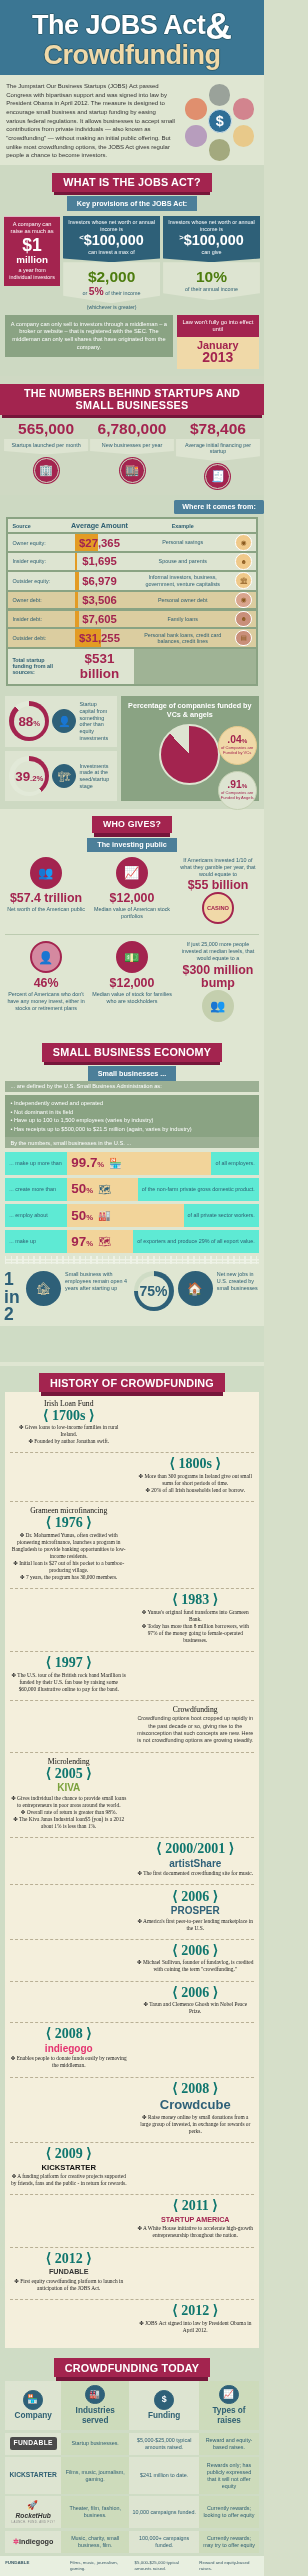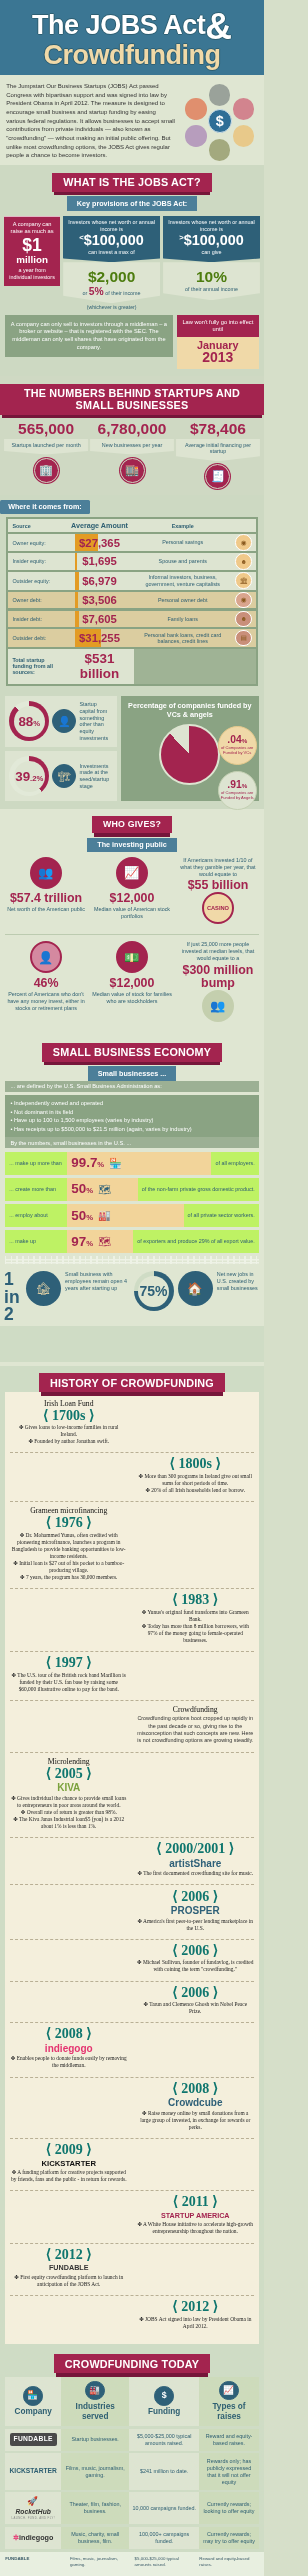--- a/index.html
+++ b/index.html
@@ -80,21 +80,21 @@
   .numcell .n { font-size:15.5px; font-weight:bold; color:#a3244f; line-height:1; }
   .numcell .lbl { display:block; background:#dde4d1; font-size:5.4px; line-height:1.25;
                   padding:3.1px 2.1px 6.2px; margin-top:2.1px;
                   clip-path:polygon(0 0,100% 0,100% 78%,50% 100%,0 78%); }
   .coin { width:25px; height:25px; border-radius:50%; background:#a3244f; margin:3.1px auto 0;
           display:flex; align-items:center; justify-content:center; color:#f0d9a8; font-size:11.3px;
           border:1.5px solid #cfd9c3; box-shadow:0 0 0 1px #a3244f; }
 
   
   .sec-table { background:#cdd9c2; padding:2.1px 0 5.2px; }
-  .tbl-title { text-align:left; margin:3.1px 0 3.1px; }
+  .tbl-title { text-align:right; margin:3.1px 0 3.1px; }
   .tbl-title span { background:#4c7f99; color:#fff; font-size:7.2px; font-weight:bold; padding:2.6px 8.2px;
                     display:inline-block; border-radius:1.5px; }
   .tbl { margin:0 6.2px; background:#8aa383; padding:2.1px; }
   .tr { display:flex; align-items:stretch; margin-bottom:2.1px; }
   .tr:last-child { margin-bottom:0; }
   .th { background:#dde4d1; font-size:7.2px; font-weight:bold; padding:3.1px 4.1px; }
   .c-src { width:57px; background:#dde4d1; font-size:5.4px; display:flex; align-items:center;
            padding:3.1px 4.1px; }
   .c-amt { flex:1; background:#dde4d1; display:flex; align-items:center; position:relative;
            padding:2.1px 0 2.1px 0; }
@@ -146,21 +146,21 @@
   .who-cell .lbl { font-size:5.4px; line-height:1.25; margin-top:1.5px; display:block; }
   .who-cell .pre { font-size:5.4px; line-height:1.3; display:block; margin-bottom:1.5px; }
   .divider-h { height:1.5px; background:#bccbb0; margin:1px 5.2px; }
 
   
   .sec-sbe { background:#dfe6d2; padding-bottom:4.1px; }
   .sbe-def { background:#8aa383; color:#fff; margin:3.1px 5.2px 0; padding:4.1px 5.2px; font-size:5.7px;
              line-height:1.5; }
   .sbe-intro { background:#9cb094; color:#fff; margin:0 5.2px; padding:2.6px 5.2px; font-size:5.7px; }
   .sbe-out { background:#9cb094; color:#fff; margin:0 5.2px 3.1px; padding:2.6px 5.2px; font-size:5.7px; }
-  .statline { display:flex; align-items:center; margin:0 5.2px 3.1px; background:#bef264; }
+  .statline { display:flex; align-items:center; margin:0 5.2px 3.1px; background:#5eead4; }
   .statline .pre { width:62px; font-size:5.4px; padding:4.1px; }
   .statline .mid { flex:1; background:#f2d49a; display:flex; align-items:center; padding:3.1px 4.1px;
                    position:relative; min-height:23px; }
   .statline .mid .pc { font-size:13.4px; font-weight:bold; color:#a3244f; line-height:1; }
   .statline .mid .pc small { font-size:7.7px; }
   .statline .post { font-size:5.4px; padding:4.1px; text-align:right; }
   .fence { height:8.2px; margin:2.1px 5.2px; background:
      repeating-linear-gradient(90deg,#eef2e6 0 1.5px,transparent 1.5px 5.7px), 
      linear-gradient(#eef2e6,#eef2e6) 0 2.6px/100% 1.5px no-repeat,
      linear-gradient(#eef2e6,#eef2e6) 0 5.7px/100% 1.5px no-repeat; }
@@ -639,21 +639,21 @@
 
         <div class="tl-item left">
           <div class="tl-year">⟨ <span>2008</span> ⟩</div>
           <div class="tl-brand" style="color:#e5336f">indiegogo</div>
           <div class="tl-note">✤ Enables people to donate funds easily by removing the middleman.</div>
         </div>
         <div class="dashed"></div>
 
         <div class="tl-item right">
           <div class="tl-year">⟨ <span>2008</span> ⟩</div>
-          <div class="tl-brand" style="color:#2e6078;font-size:10px">Crowdcube</div>
+          <div class="tl-brand" style="color:#2e6078;font-size:13px">Crowdcube</div>
           <div class="tl-note">✤ Raise money online by small donations from a large group of invested, in exchange for rewards or perks.</div>
         </div>
         <div class="dashed"></div>
 
         <div class="tl-item left">
           <div class="tl-year">⟨ <span>2009</span> ⟩</div>
           <div class="tl-brand" style="color:#111;font-size:7.7px">KICKSTARTER</div>
           <div class="tl-note">✤ A funding platform for creative projects supported by friends, fans and the public - in return for rewards.</div>
         </div>
         <div class="dashed"></div>

